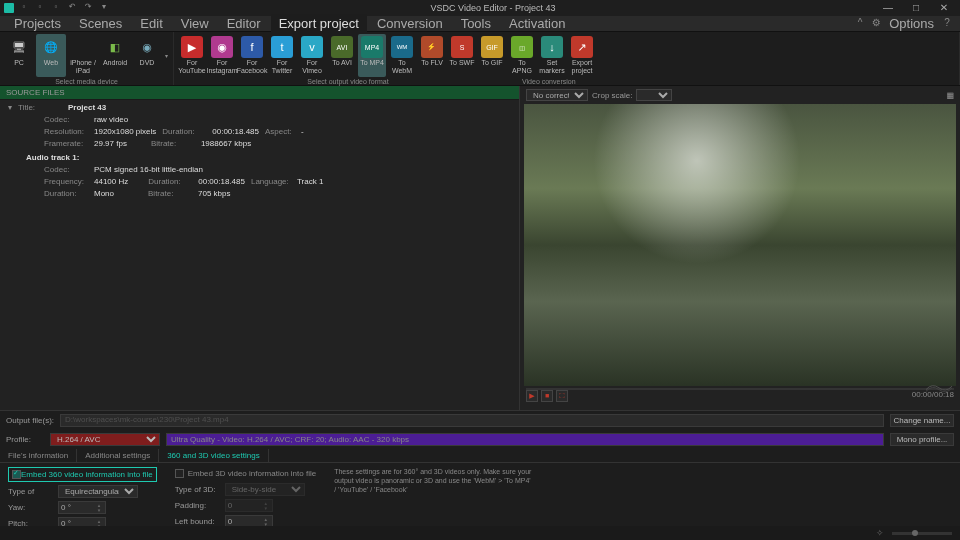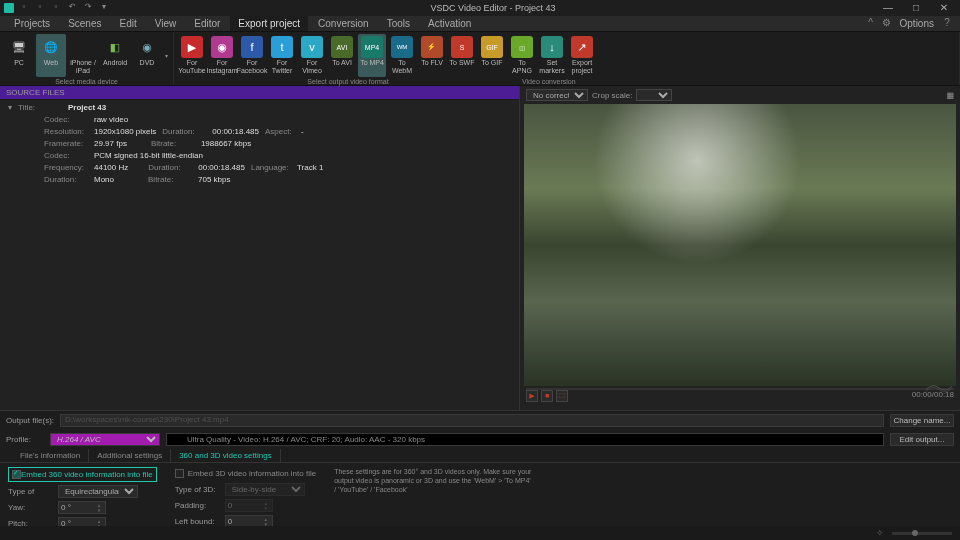--- a/index.html
+++ b/index.html
@@ -7,39 +7,39 @@
   
   .titlebar { height: 16px; background: #1e1e1e; display: flex; align-items: center; padding: 0 4px; }
   .titlebar-left { display: flex; gap: 4px; align-items: center; }
   .tb-icon { width: 10px; height: 10px; background: #1cbca6; border-radius: 1px; }
   .tb-btn { width: 12px; height: 12px; color: #888; font-size: 8px; text-align: center; cursor: pointer; }
   .titlebar-center { flex: 1; text-align: center; color: #bbb; font-size: 9px; }
   .titlebar-right { display: flex; gap: 4px; }
   .win-btn { width: 24px; height: 14px; color: #aaa; text-align: center; font-size: 10px; line-height: 14px; cursor: pointer; }
   
   .menubar { height: 16px; background: #2a2a2a; display: flex; align-items: center; padding: 0 6px; gap: 2px; border-bottom: 1px solid #111; }
-  .menu-item { padding: 2px 8px; color: #aaa; font-size: 10px; cursor: pointer; text-align: center; }
+  .menu-item { padding: 2px 8px; color: #aaa; font-size: 13px; cursor: pointer; text-align: center; }
   .menu-item.active { background: #1d1d1d; color: #ddd; }
   .menubar-right { margin-left: auto; display: flex; gap: 2px; align-items: center; }
   .mb-icon { width: 14px; height: 14px; color: #888; text-align: center; font-size: 10px; cursor: pointer; }
   
   .ribbon { height: 54px; background: #1d1d1d; display: flex; border-bottom: 1px solid #111; }
   .ribbon-group { display: flex; flex-direction: column; padding: 2px 4px; border-right: 1px solid #2a2a2a; }
   .ribbon-items { display: flex; gap: 2px; }
   .ribbon-btn { width: 30px; display: flex; flex-direction: column; align-items: center; cursor: pointer; padding: 2px 1px; }
   .ribbon-btn.narrow { width: 28px; }
   .ribbon-btn.sel { background: #3a5a5a; border-radius: 2px; }
   .rb-icon { width: 22px; height: 22px; border-radius: 3px; display: flex; align-items: center; justify-content: center; font-size: 11px; }
   .rb-label { font-size: 7px; color: #bbb; text-align: center; margin-top: 1px; line-height: 8px; }
   .ribbon-caption { font-size: 7px; color: #888; text-align: center; margin-top: auto; padding: 1px 0; }
   .dd { width: 4px; color: #888; font-size: 6px; align-self: center; cursor: pointer; margin-left:1px; }
   
   .main { display: flex; height: 324px; }
   .left-pane { width: 520px; background: #222; border-right: 1px solid #333; display: flex; flex-direction: column; }
-  .src-header { background: #4c1d95; padding: 2px 6px; color: #999; font-size: 8px; border-bottom: 1px solid #1a1a1a; }
+  .src-header { background: #14532d; padding: 2px 6px; color: #999; font-size: 8px; border-bottom: 1px solid #1a1a1a; }
   .src-body { padding: 2px 8px; font-size: 8px; color: #bbb; line-height: 12px; flex: 1; }
   .src-body .bold { color: #ddd; font-weight: 700; }
   .src-body .row { display: flex; gap: 6px; }
   .src-body .lbl { color: #888; min-width: 44px; }
   .src-body .val { color: #ddd; }
   .src-body .indent { padding-left: 18px; }
   
   .right-pane { flex: 1; background: #222; display: flex; flex-direction: column; padding: 2px; }
   .preview-tools { height: 14px; display: flex; align-items: center; gap: 4px; padding: 0 4px; font-size: 8px; color: #999; }
   .pt-select { background: #2a2a2a; border: 1px solid #444; color: #aaa; font-size: 8px; height: 12px; width: 62px; padding: 0 2px; }
@@ -50,24 +50,24 @@
   .tp-btn { width: 12px; height: 12px; background: #2a2a2a; border: 1px solid #444; color: #c0392b; font-size: 7px; text-align: center; line-height: 10px; cursor: pointer; }
   .tp-btn.pri { color: #c0392b; }
   .tp-time { margin-left: auto; color: #888; font-size: 8px; }
   .progress { height: 2px; background: #333; margin: 0 4px; }
   
   .bottom-area { border-top: 1px solid #333; background: #1d1d1d; }
   .output-row { display: flex; align-items: center; padding: 3px 6px; gap: 6px; }
   .out-lbl { color: #999; font-size: 8px; min-width: 38px; }
   .out-input { flex: 1; background: #2a2a2a; border: 1px solid #3a3a3a; height: 13px; color: #666; font-size: 8px; padding: 0 4px; }
   .out-btn { width: 64px; height: 13px; background: #2a2a2a; border: 1px solid #3a3a3a; color: #bbb; font-size: 8px; text-align: center; line-height: 11px; cursor: pointer; }
-  .profile-select { background: #a21caf; border: 1px solid #3a3a3a; color: #bbb; font-size: 8px; height: 13px; width: 110px; padding: 0 2px; font-style: italic; }
-  .profile-text { flex: 1; color: #888; font-size: 8px; background: #000000; border: 1px solid #3a3a3a; height: 13px; padding: 0 20px; line-height: 12px; }
-  
-  .tabs-row { display: flex; gap: 0; padding: 0 12px; border-bottom: 1px solid #333; }
+  .profile-select { background: #7f1d1d; border: 1px solid #3a3a3a; color: #bbb; font-size: 8px; height: 13px; width: 110px; padding: 0 2px; }
+  .profile-text { flex: 1; color: #888; font-size: 8px; background: #4c1d95; border: 1px solid #3a3a3a; height: 13px; padding: 0 4px; line-height: 12px; }
+  
+  .tabs-row { display: flex; gap: 0; padding: 0 0; border-bottom: 1px solid #333; }
   .tab { padding: 2px 8px; font-size: 8px; color: #888; cursor: pointer; border-right: 1px solid #333; }
   .tab.active { color: #1ec9b0; }
   
   .settings-panel { padding: 4px 8px; display: flex; gap: 18px; }
   .sp-col { display: flex; flex-direction: column; gap: 3px; }
   .sp-row { display: flex; align-items: center; gap: 4px; }
   .sp-label { width: 46px; color: #999; font-size: 8px; }
   .sp-select { width: 80px; height: 13px; background: #2a2a2a; border: 1px solid #3a3a3a; color: #aaa; font-size: 8px; padding: 0 2px; }
   .sp-spin { width: 48px; height: 13px; background: #2a2a2a; border: 1px solid #3a3a3a; color: #aaa; font-size: 8px; padding: 0 2px; display: flex; align-items: center; }
   .sp-spin .spbtn { margin-left:auto; width:8px; color:#666; font-size:5px; line-height:5px; text-align:center; }
@@ -239,20 +239,21 @@
             <span class="val">00:00:18.485</span>
           <span class="lbl" style="min-width:30px">Aspect:</span>
             <span class="val">-</span>
         </div>
         <div class="row indent">
           <span class="lbl">Framerate:</span>
             <span class="val">29.97 fps</span>
           <span class="lbl" style="margin-left:18px">Bitrate:</span>
             <span class="val">1988667 kbps</span>
         </div>
+        <div class="bold" style="margin-top:2px">Audio track 1:</div>
         <div class="row indent">
             <span class="lbl">Codec:</span>
             <span class="val">PCM signed 16-bit little-endian</span>
           </div>
         <div class="row indent">
           <span class="lbl">Frequency:</span>
             <span class="val">44100 Hz</span>
           <span class="lbl" style="margin-left:14px">Duration:</span>
             <span class="val">00:00:18.485</span>
           <span class="lbl" style="min-width:40px">Language:</span>
@@ -297,21 +298,21 @@
 <div class="bottom-area">
   <div class="output-row">
     <span class="out-lbl">Output file(s):</span>
     <div class="out-input"><span style="opacity:0.6">D:\workspaces\mk-course\230\Project 43.mp4</span></div>
     <div class="out-btn">Change name...</div>
   </div>
   <div class="output-row">
     <span class="out-lbl">Profile:</span>
     <select class="profile-select"><option>H.264 / AVC</option></select>
     <div class="profile-text">Ultra Quality - Video: H.264 / AVC; CRF: 20; Audio: AAC - 320 kbps</div>
-    <div class="out-btn">Edit output...</div>
+    <div class="out-btn">Mono profile...</div>
   </div>
   <div class="tabs-row">
     <div class="tab">File's information</div>
     <div class="tab">Additional settings</div>
     <div class="tab active">360 and 3D video settings</div>
   </div>
   <div class="settings-panel">
     <div class="sp-col">
       <div class="highlight-box">
         <div class="sp-check on"></div>

